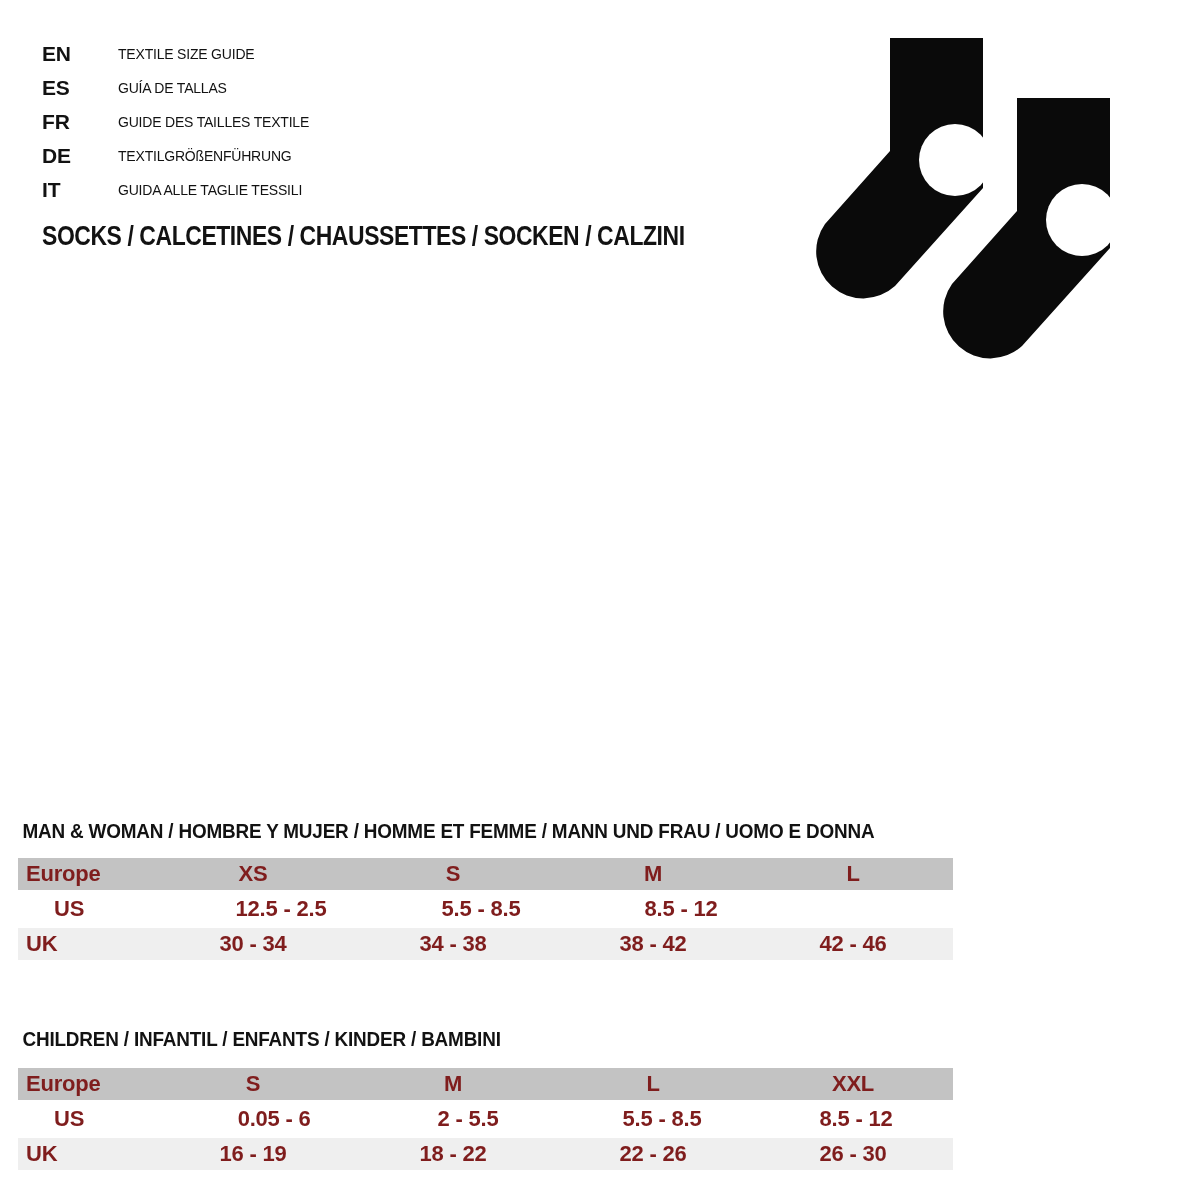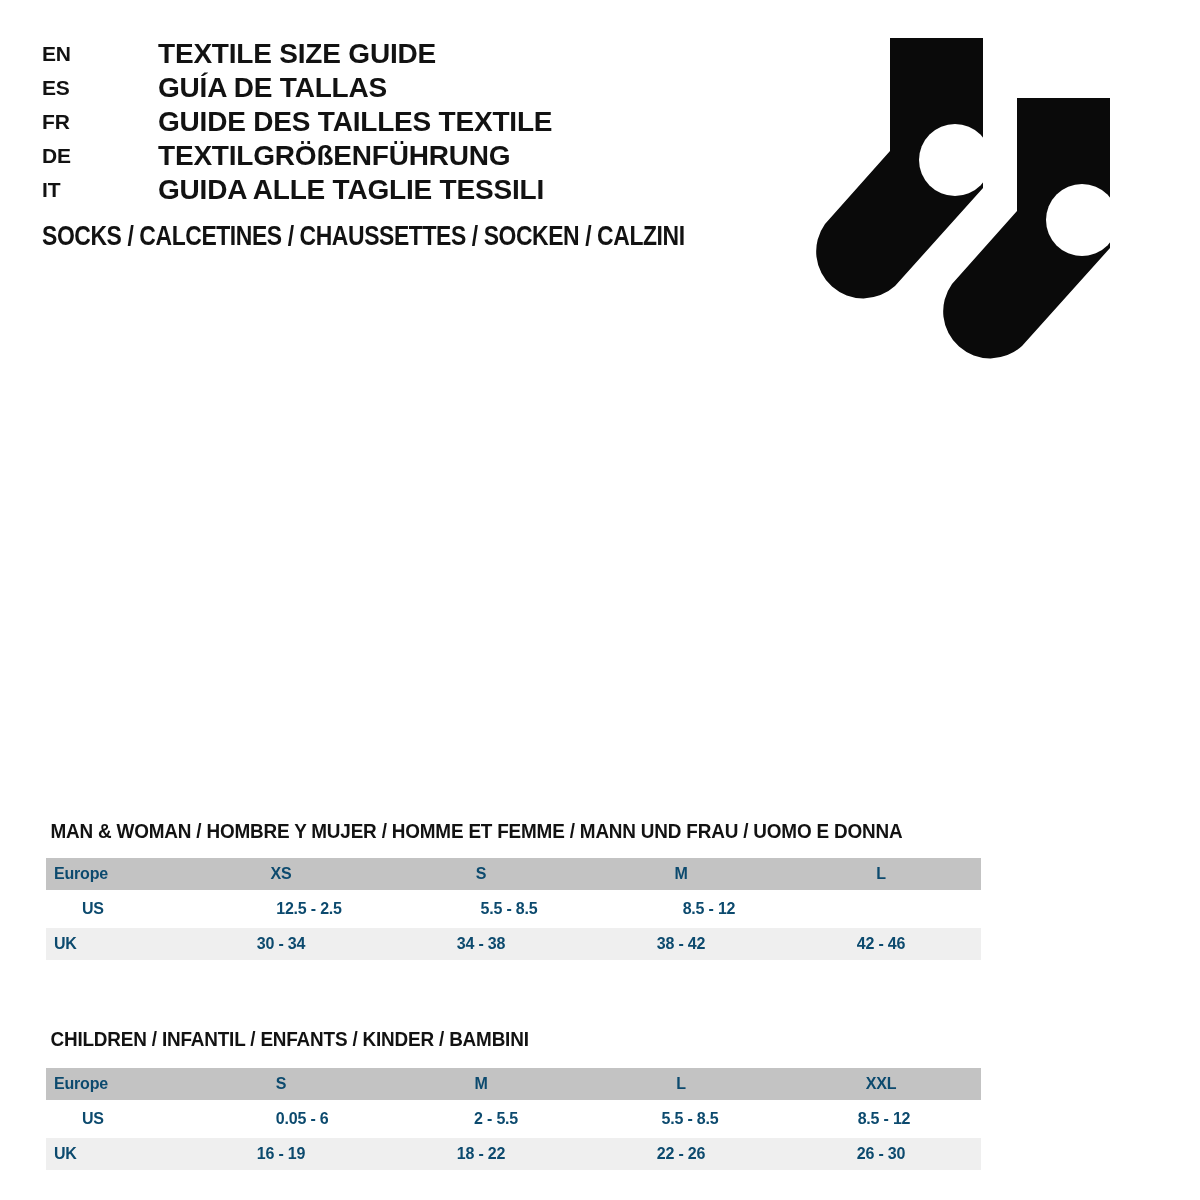--- a/index.html
+++ b/index.html
@@ -2,48 +2,48 @@
 <html><head>
 <meta charset="utf-8">
 <style>
   html,body { margin:0; padding:0; background:#fff; }
   .page {
     position:relative; width:1200px; height:1200px; background:#ffffff;
     font-family:"Liberation Sans", sans-serif; color:#121212; overflow:hidden;
   }
   
   .lang-list { position:absolute; left:42px; top:37px; }
-  .lang-row { display:flex; height:34px; line-height:34px;gap:40px; }
+  .lang-row { display:flex; height:34px; line-height:34px; }
   .lang-code { width:76px; font-weight:700; font-size:21px; letter-spacing:-0.2px; }
-  .lang-label { font-weight:700; font-size:28px; letter-spacing:-0.2px; white-space:nowrap; }
+  .lang-label { font-weight:400; font-size:14px; letter-spacing:-0.2px; white-space:nowrap; }
   
   .category-title {
     position:absolute; left:42px; top:221px; font-size:27px; font-weight:700;
     letter-spacing:-0.5px; white-space:nowrap; transform:scaleX(0.85); transform-origin:left center;
   }
   
   .socks-svg { position:absolute; left:790px; top:20px; width:400px; height:360px; }
   
-  .size-section { position:absolute; left:46px; width:935px; }
+  .size-section { position:absolute; left:18px; width:935px; }
   .sec1 { top:818px; }
   .sec2 { top:1026px; }
   .section-title {
     font-size:21px; font-weight:700; letter-spacing:-0.2px; line-height:26px;
     padding-left:5px; white-space:nowrap; transform:scaleX(0.9); transform-origin:left center;
   }
   .sec1 .section-title { margin-bottom:14px; }
   .sec2 .section-title { margin-bottom:16px; }
   .size-table { width:935px; }
   .trow { display:flex; height:32px; line-height:32px; margin-bottom:3px; }
   .thead { background:#c3c3c3; }
   .r-white { background:#ffffff;margin-left:28px; }
   .r-gray { background:#efefef; }
   .cell {
-    width:200px; text-align:center; font-size:16px; font-weight:700;
-    letter-spacing:-0.2px; color:#0c4a6e; white-space:nowrap;
+    width:200px; text-align:center; font-size:22px; font-weight:700;
+    letter-spacing:-0.2px; color:#7f1d1d; white-space:nowrap;
   }
   .c0 { width:135px; text-align:left; padding-left:8px; box-sizing:border-box; }
 </style>
 </head>
 <body>
 
 <div class="page">
 
   <div class="lang-list">
     <div class="lang-row">

